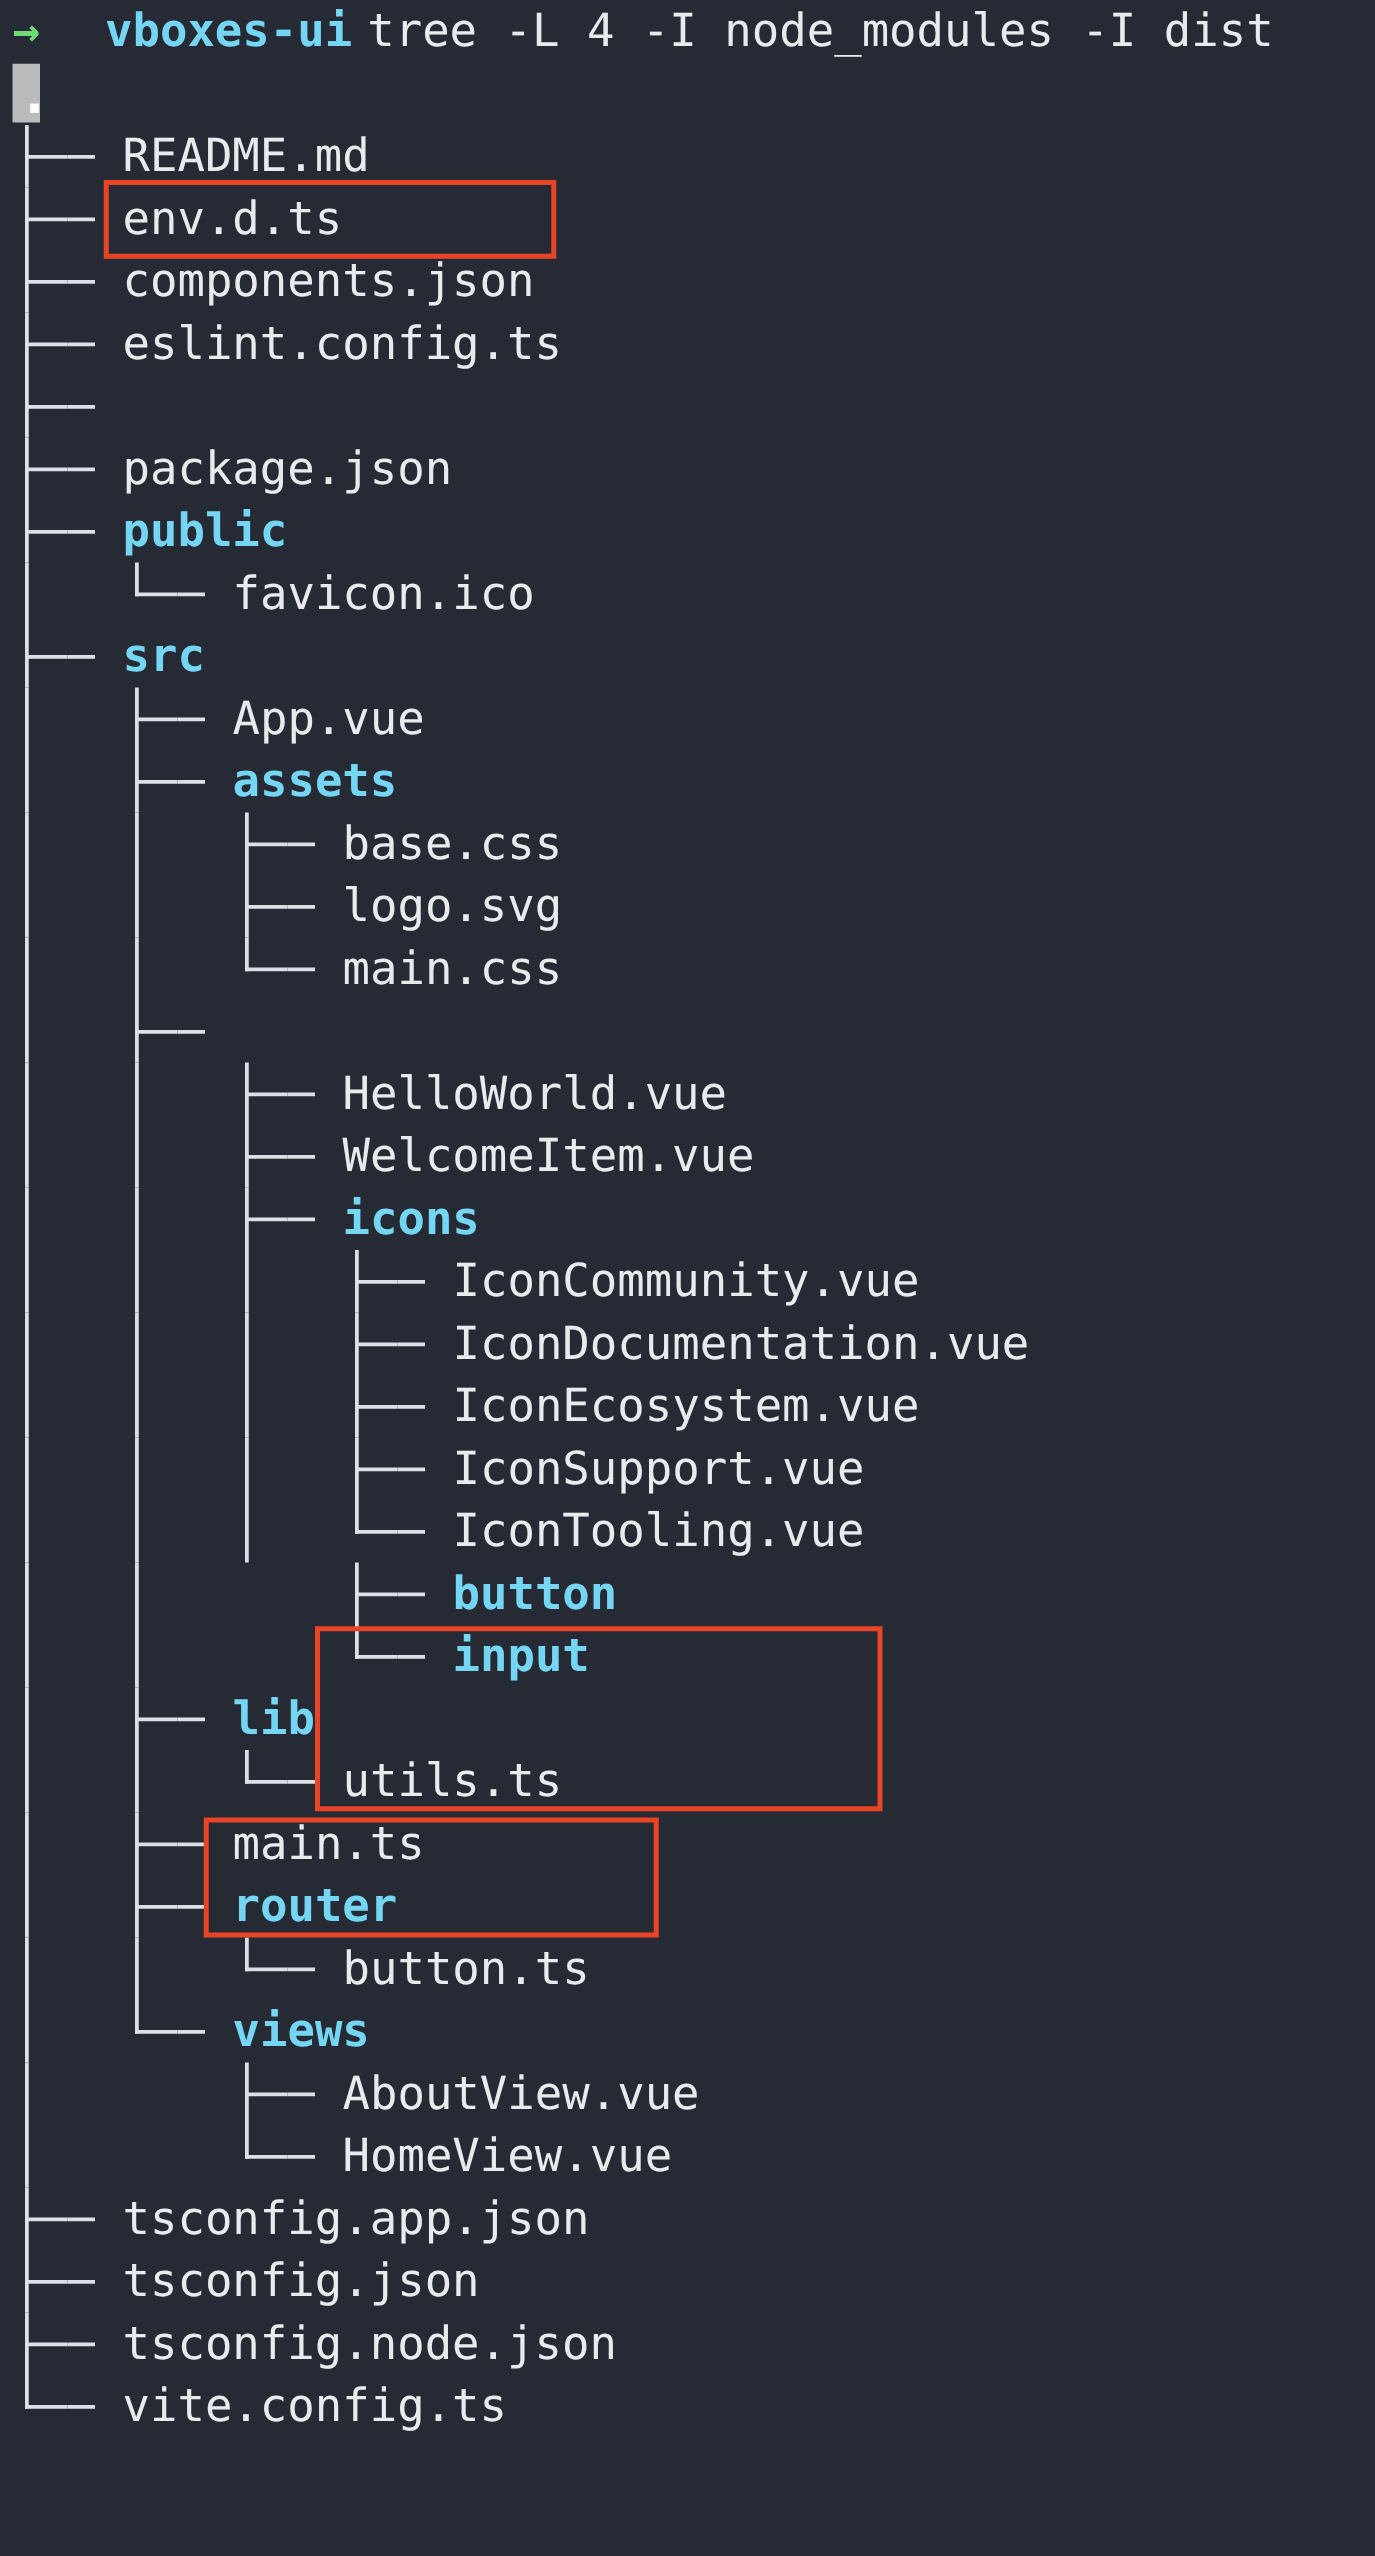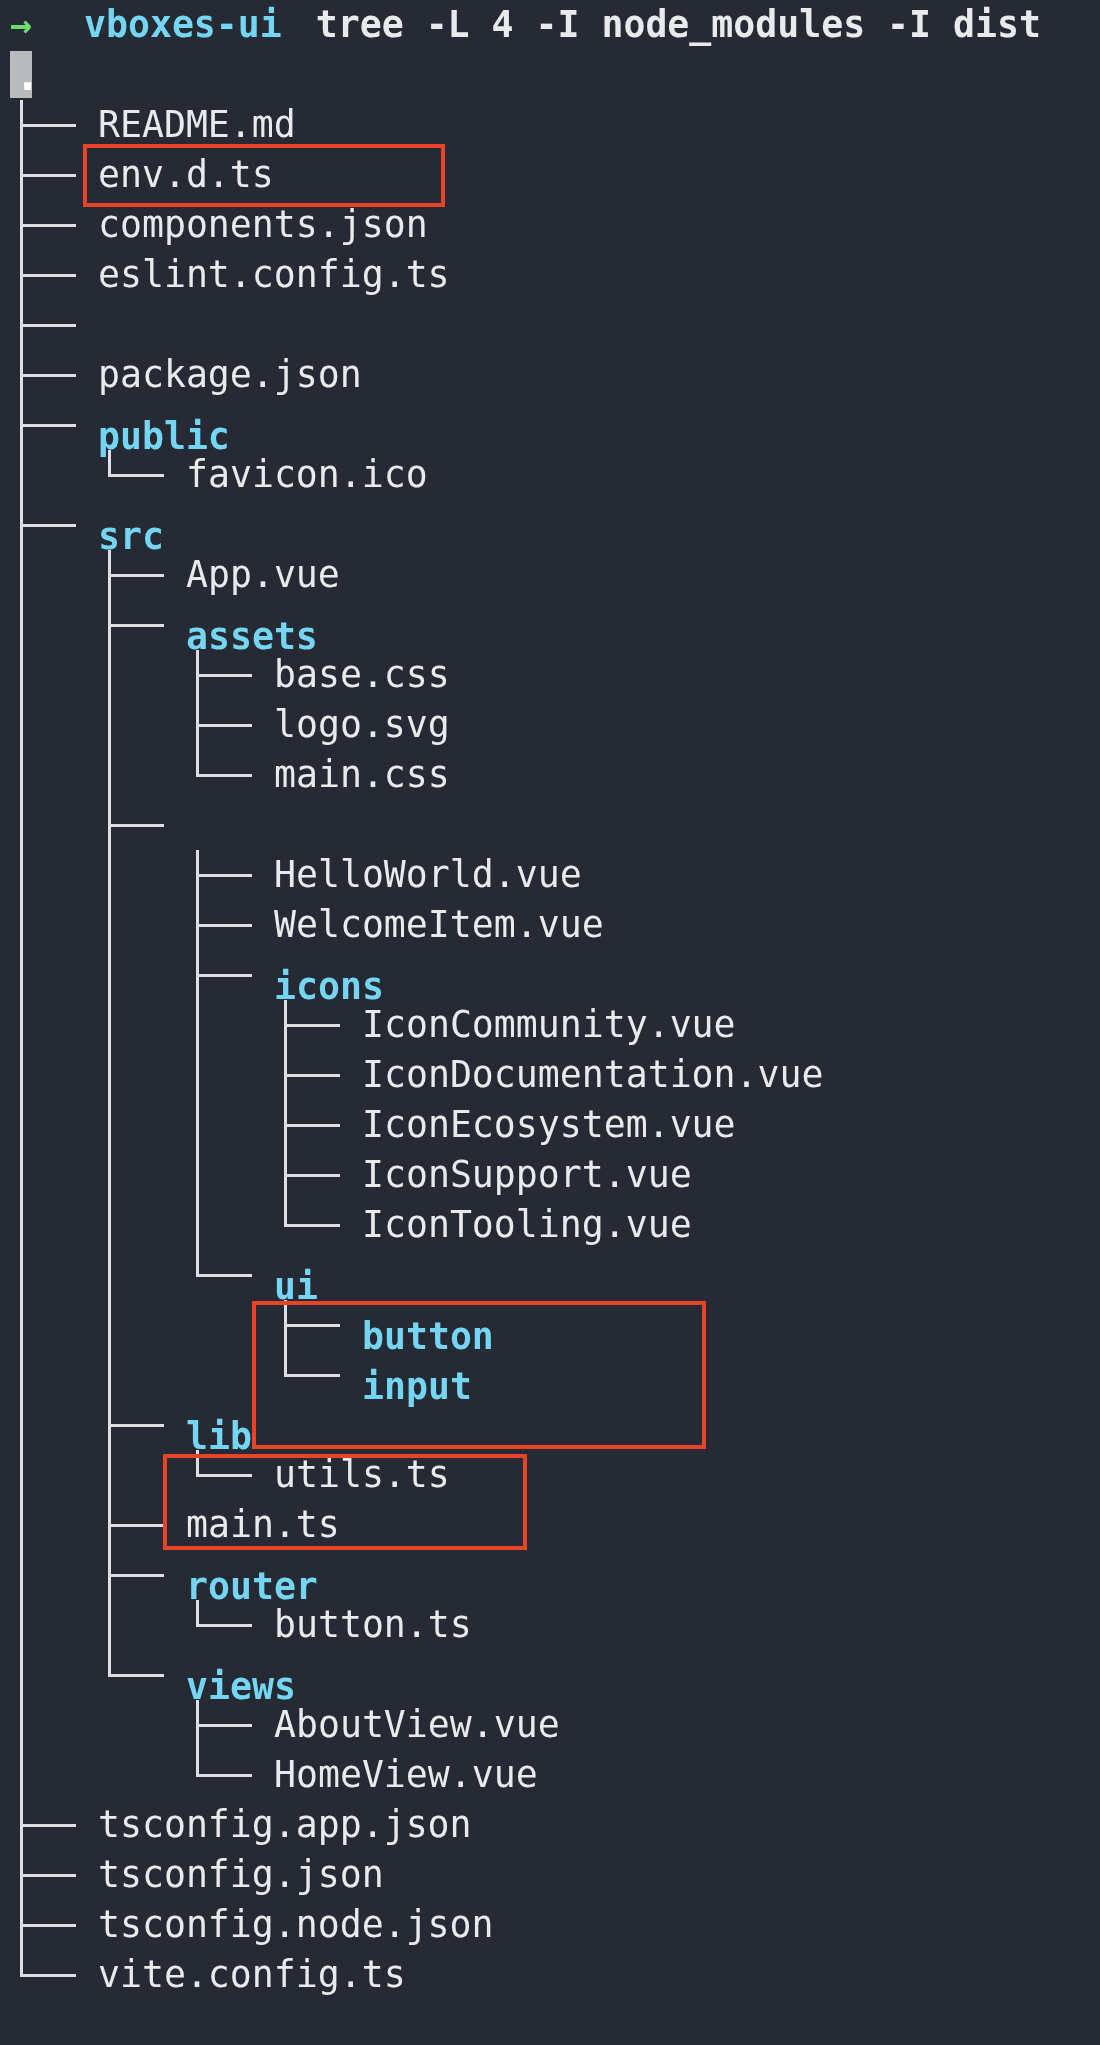--- a/index.html
+++ b/index.html
@@ -24,21 +24,21 @@
     display:flex;
     height:50px;
     padding-left:10px;
     align-items:stretch;
     position:relative;
     font-size:36.5px;
   }
   
   .arrow{color:var(--green);font-weight:700;line-height:50px;}
   .cwd{color:var(--dir);font-weight:700;line-height:50px;margin-left:52px;}
-  .cmd{color:var(--text);line-height:50px;margin-left:34px;font-weight:bold;}
+  .cmd{color:var(--text);line-height:50px;margin-left:12px;}
   
   .cursor{
     position:absolute;left:10px;top:1px;width:22px;height:47px;
     background:var(--cursor);
   }
   .root-dot{
     position:absolute;left:5px;bottom:1px;
     font-size:42px;line-height:1;font-weight:700;color:var(--cursor-dot);
   }
   
@@ -56,21 +56,21 @@
   .cell.l::after{
     content:"";position:absolute;left:9.5px;top:23.5px;width:12.5px;height:3px;
     background:var(--branch);
   }
   .cell.h::after{
     content:"";position:absolute;left:0;top:23.5px;width:22px;height:3px;
     background:var(--branch);
   }
   .name{line-height:50px;white-space:pre;}
   .name.file{color:var(--text);}
-  .name.dir{color:var(--dir);font-weight:700;margin-top:12px;}
+  .name.dir{color:var(--dir);font-weight:700;}
   
   .annotation{
     position:absolute;
     border:4px solid var(--annotation);
     pointer-events:none;
   }
 </style>
 </head>
 <body style="background: rgb(38, 42, 53);">
 
@@ -374,35 +374,20 @@
       </div>
       <div class="line">
         <span class="cell v"></span>
         <span class="cell s"></span>
         <span class="cell s"></span>
         <span class="cell s"></span>
         <span class="cell v"></span>
         <span class="cell s"></span>
         <span class="cell s"></span>
         <span class="cell s"></span>
-        <span class="cell l"></span>
-        <span class="cell h"></span>
-        <span class="cell h"></span>
-        <span class="cell s"></span>
-        <span class="name dir">ui</span>
-      </div>
-      <div class="line">
-        <span class="cell v"></span>
-        <span class="cell s"></span>
-        <span class="cell s"></span>
-        <span class="cell s"></span>
-        <span class="cell v"></span>
-        <span class="cell s"></span>
-        <span class="cell s"></span>
-        <span class="cell s"></span>
         <span class="cell s"></span>
         <span class="cell s"></span>
         <span class="cell s"></span>
         <span class="cell s"></span>
         <span class="cell t"></span>
         <span class="cell h"></span>
         <span class="cell h"></span>
         <span class="cell s"></span>
         <span class="name dir">button</span>
       </div>

